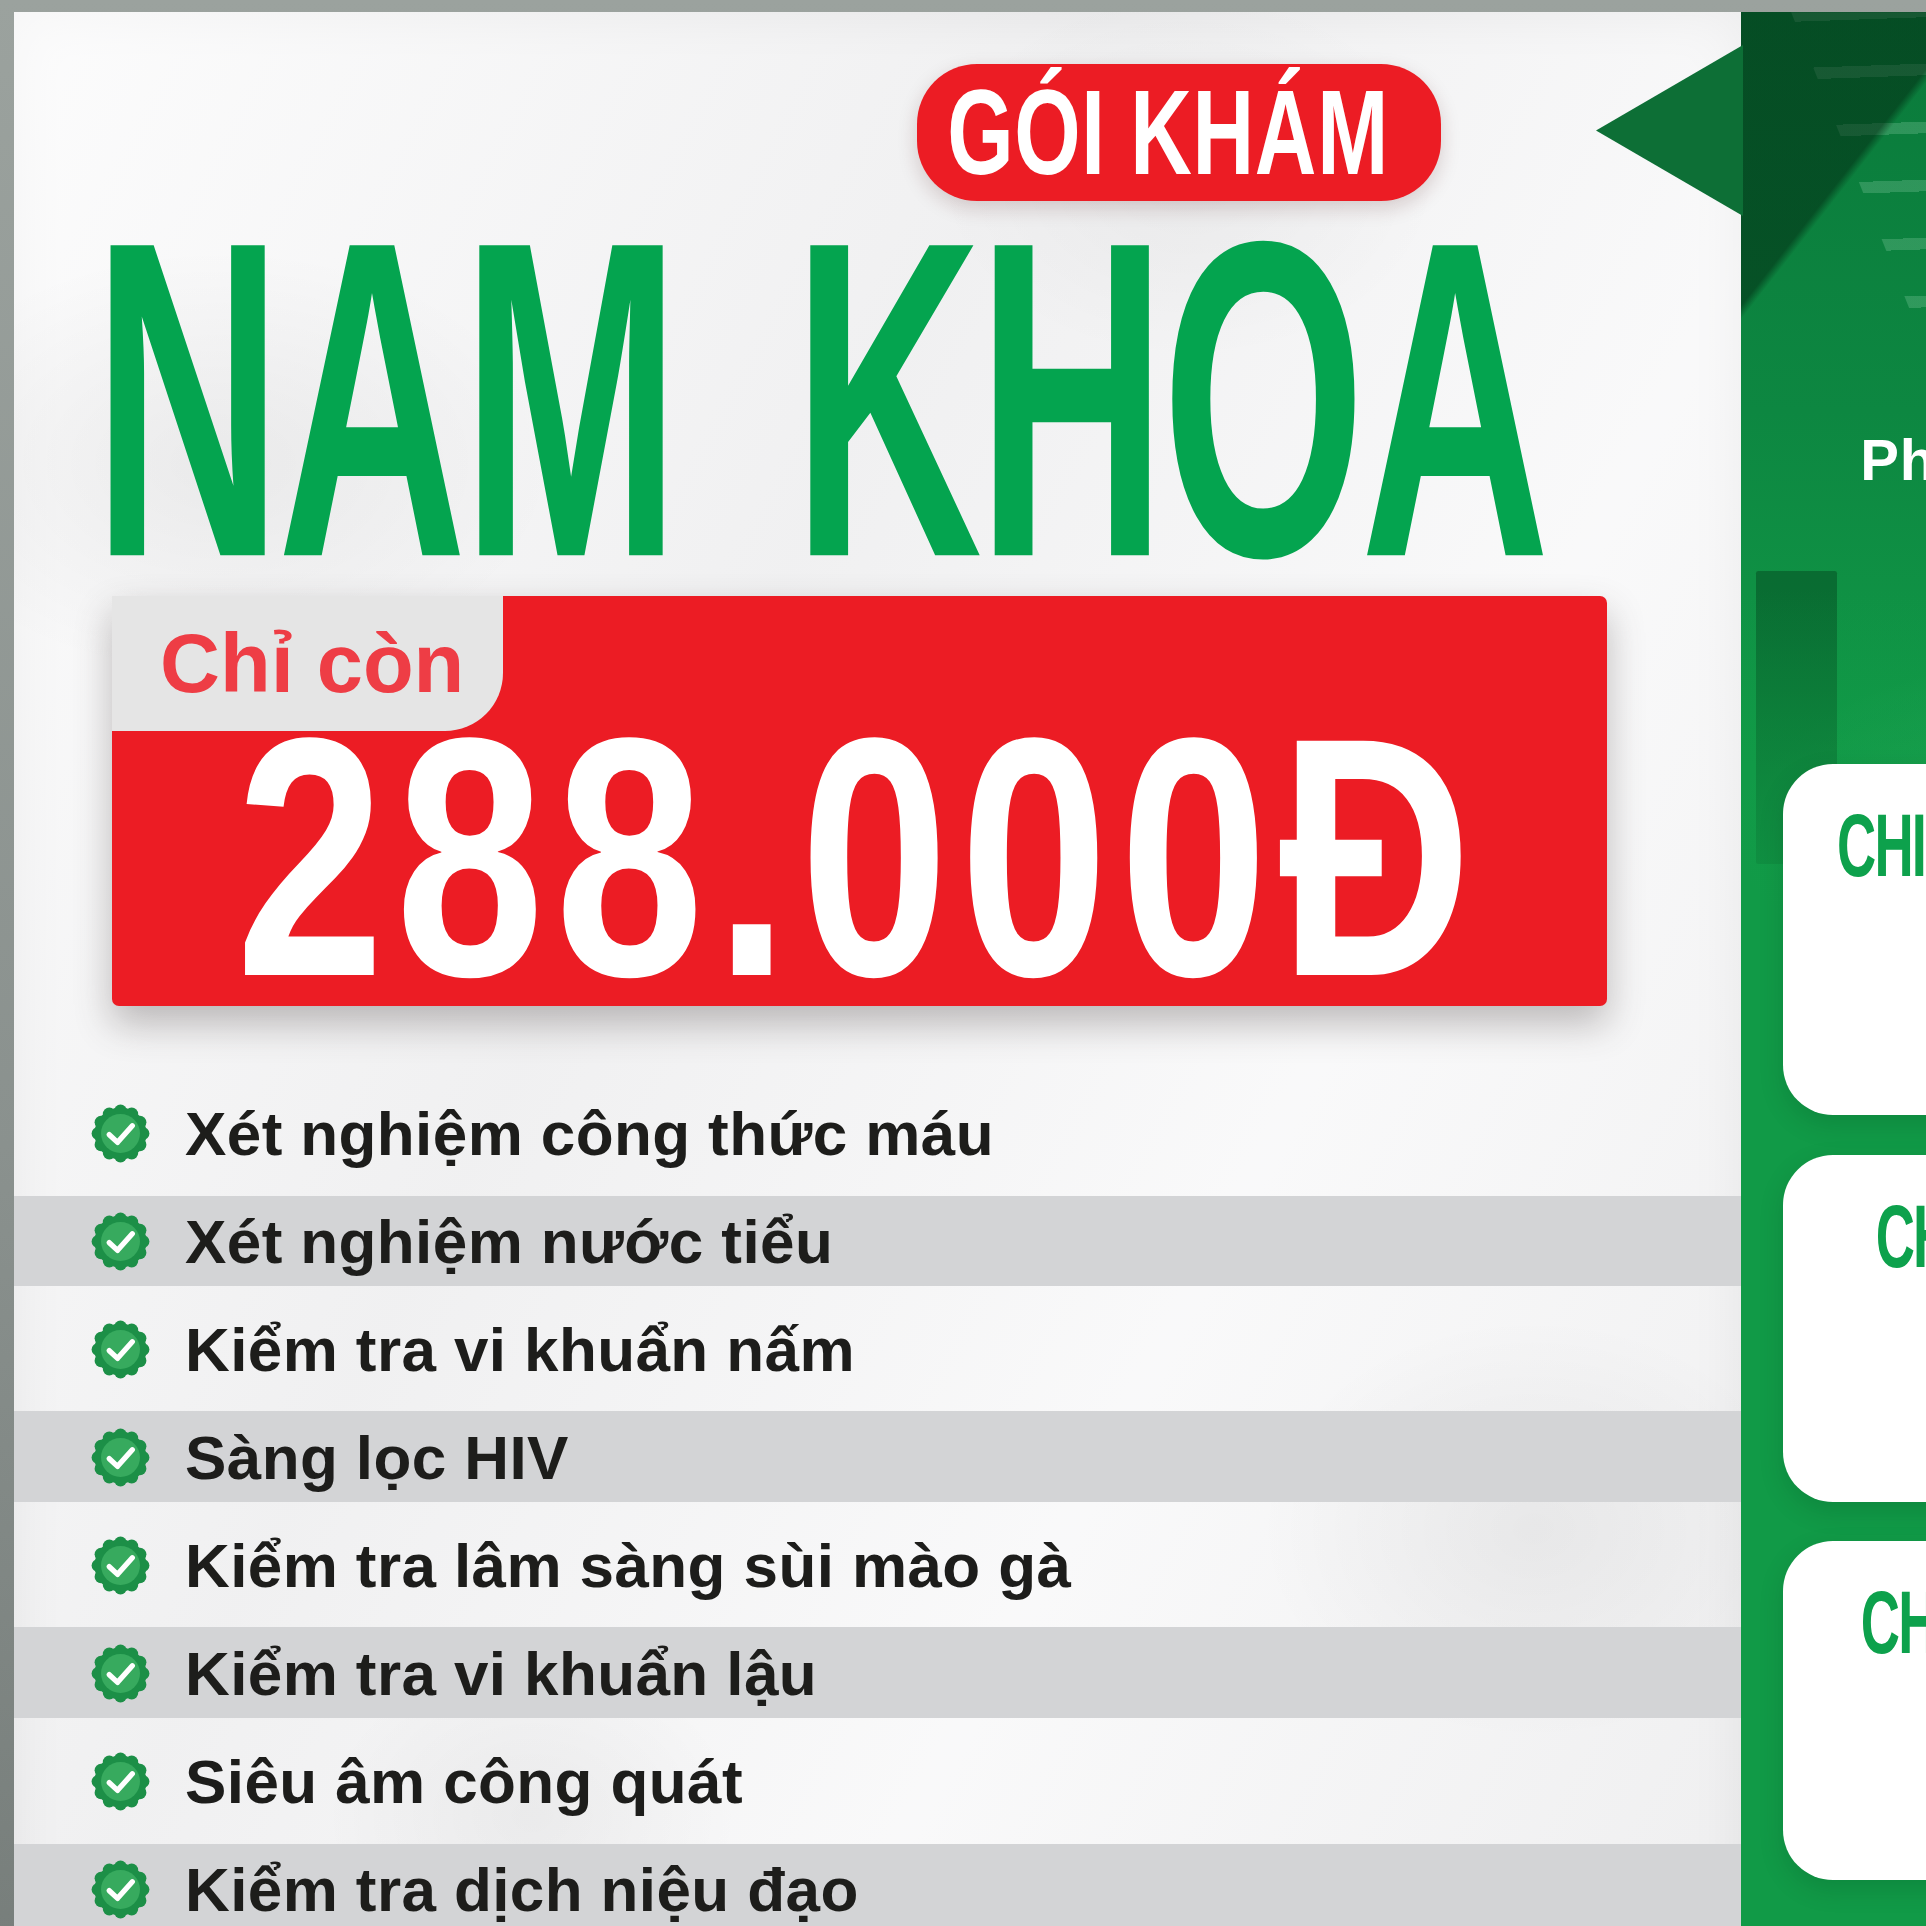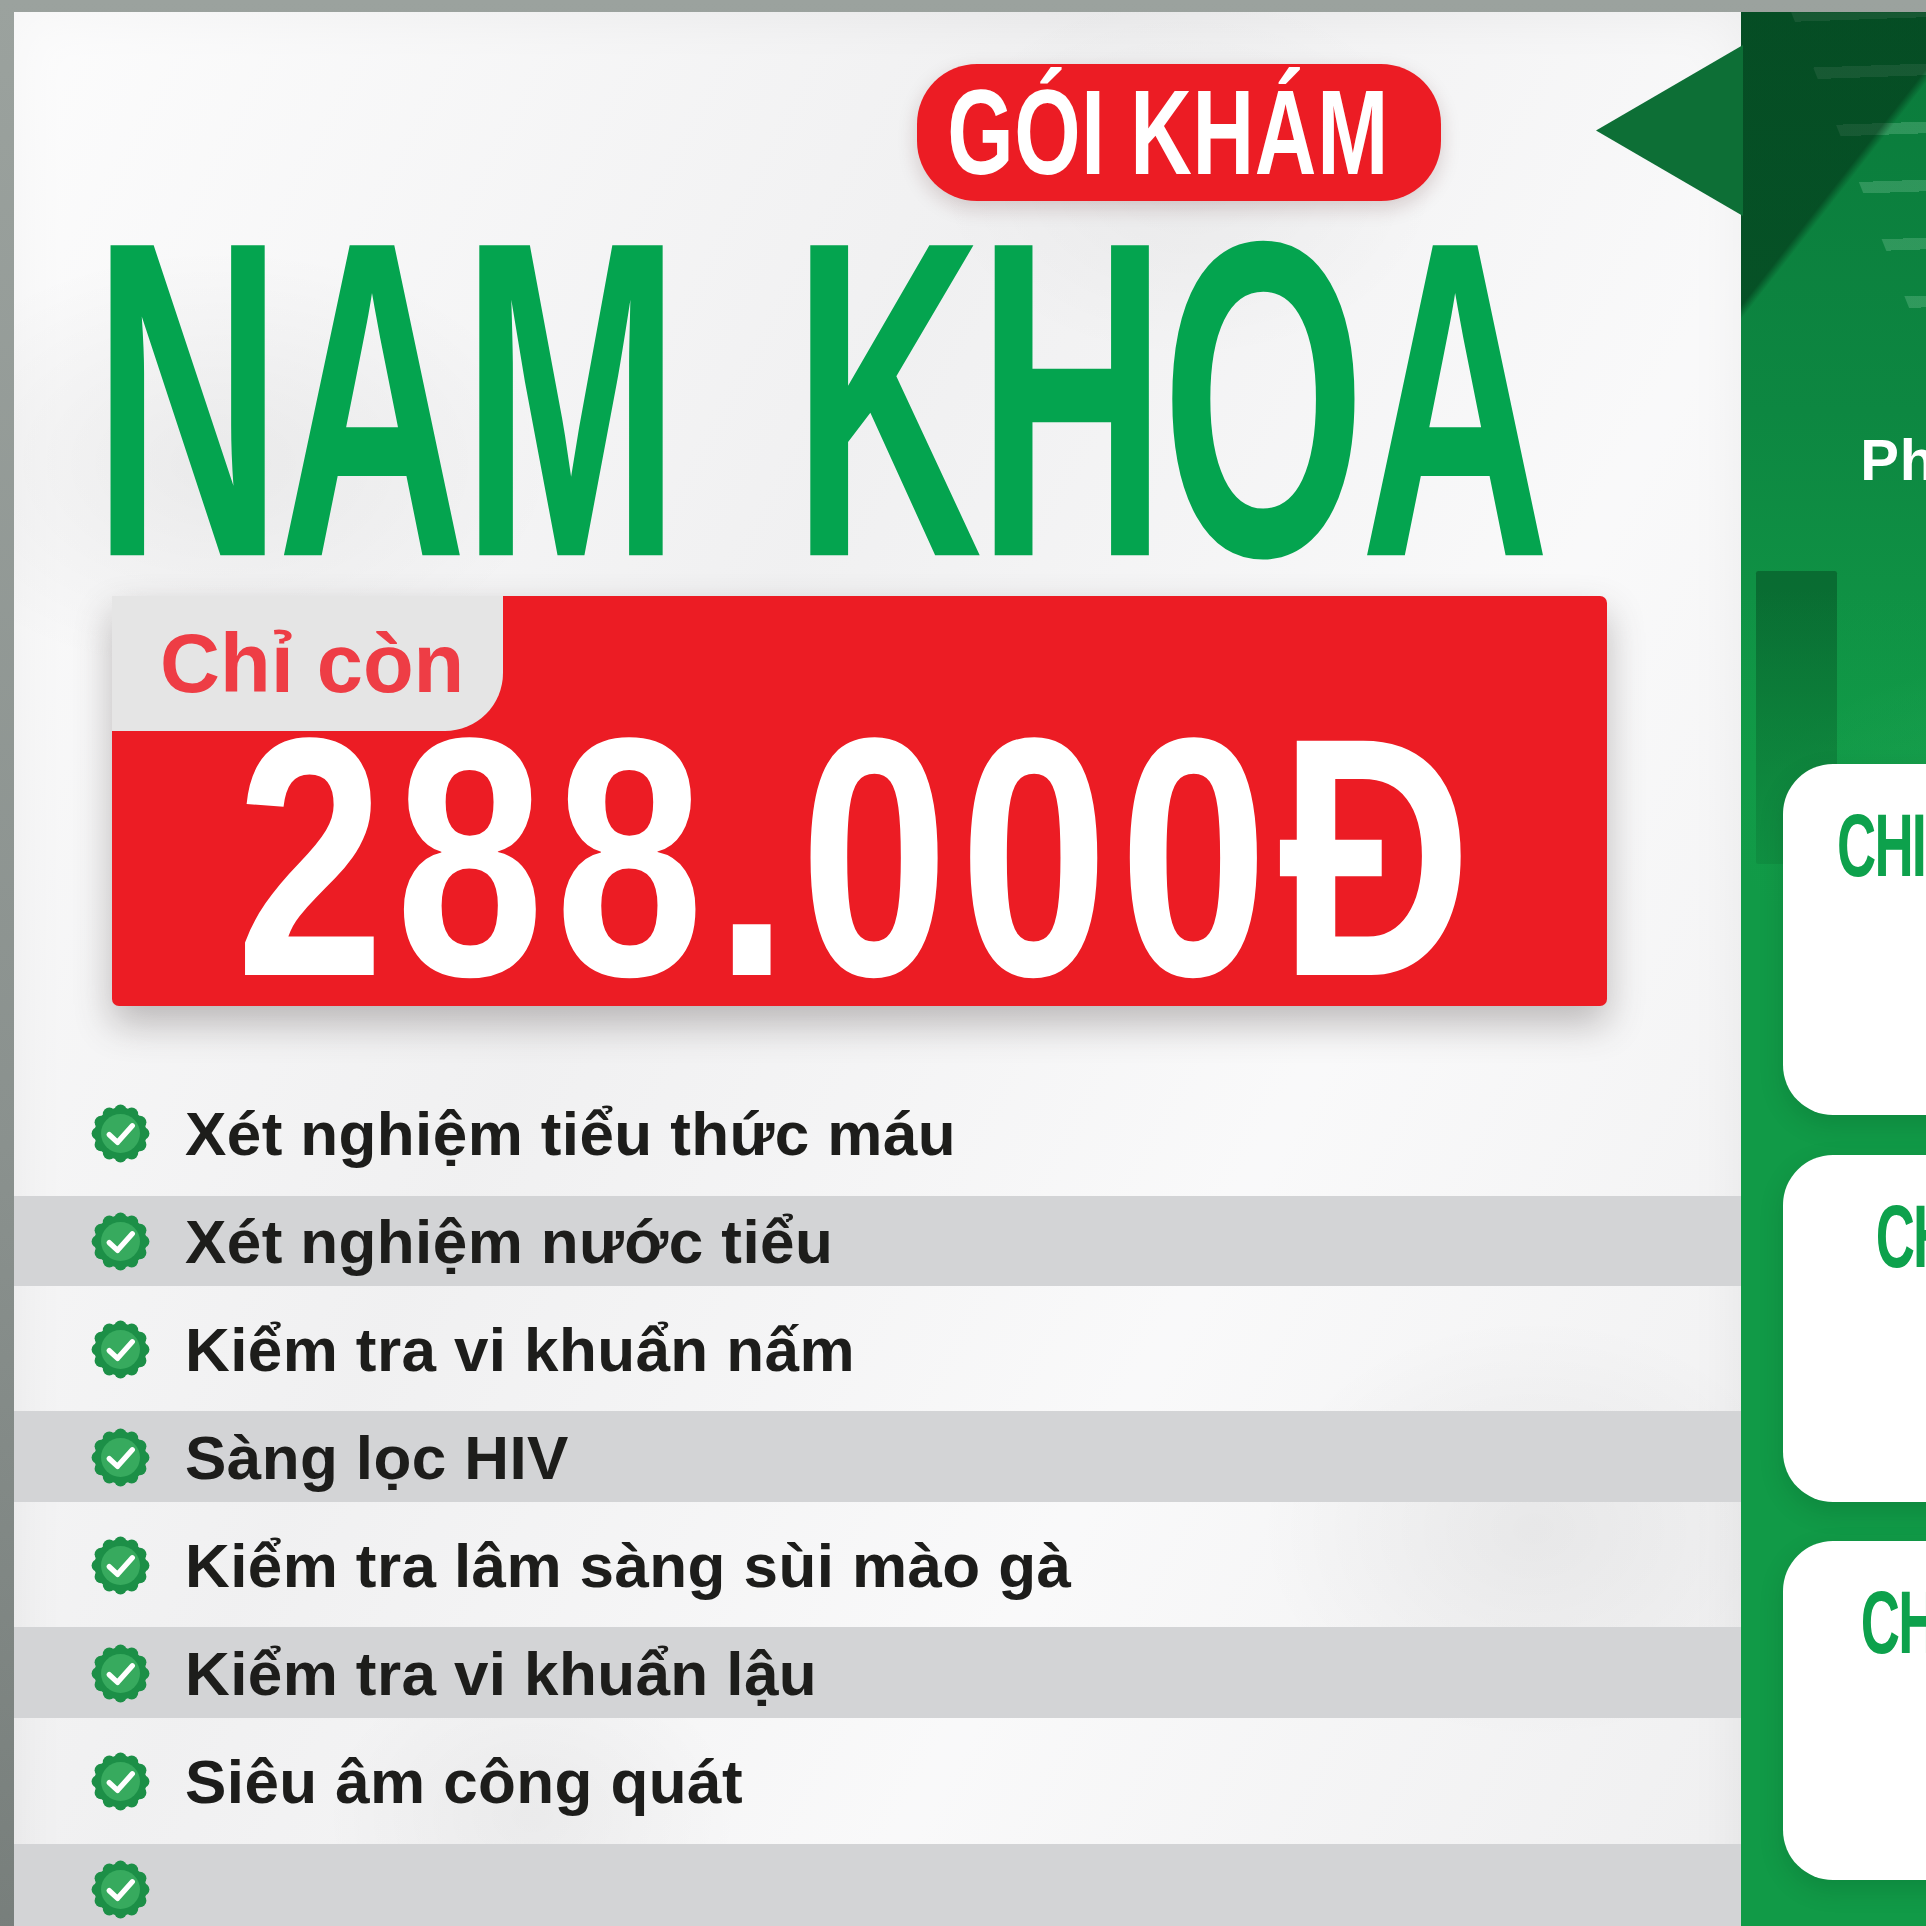--- a/index.html
+++ b/index.html
@@ -121,21 +121,21 @@
                 <circle cx="31" cy="17.1" r="11"></circle>
               <circle cx="50" cy="12" r="11"></circle>
                 <circle cx="69" cy="17.1" r="11"></circle>
                 <circle cx="82.9" cy="31" r="11"></circle>
               <circle cx="50" cy="50" r="44"></circle>
             </g>
             <circle cx="50" cy="50" r="33" fill="#37aa5e"></circle>
             <path d="M31 52 L45 65 L70 37" fill="none" stroke="#ffffff" stroke-width="9" stroke-linecap="round" stroke-linejoin="round"></path>
           </svg>
         </span>
-        <span class="row-label">Xét nghiệm tiểu thức máu</span>
+        <span class="row-label">Xét nghiệm công thức máu</span>
       </div>
       <div class="service-row striped">
         <span class="seal">
           <svg viewBox="0 0 100 100" width="100%" height="100%">
             <g fill="#1c8f47">
               <circle cx="88" cy="50" r="11"></circle>
                 <circle cx="82.9" cy="69" r="11"></circle>
                 <circle cx="69" cy="82.9" r="11"></circle>
               <circle cx="50" cy="88" r="11"></circle>
                 <circle cx="31" cy="82.9" r="11"></circle>
@@ -289,20 +289,21 @@
                 <circle cx="31" cy="17.1" r="11"></circle>
               <circle cx="50" cy="12" r="11"></circle>
                 <circle cx="69" cy="17.1" r="11"></circle>
                 <circle cx="82.9" cy="31" r="11"></circle>
               <circle cx="50" cy="50" r="44"></circle>
             </g>
             <circle cx="50" cy="50" r="33" fill="#37aa5e"></circle>
             <path d="M31 52 L45 65 L70 37" fill="none" stroke="#ffffff" stroke-width="9" stroke-linecap="round" stroke-linejoin="round"></path>
           </svg>
         </span>
+        <span class="row-label">Kiểm tra dịch niệu đạo</span>
       </div>
 
     </div>
   </div>
 
   <div class="panel">
     <div class="corridor">
       <div class="ceiling-lines"></div>
       <div class="beam-left"></div>
 

